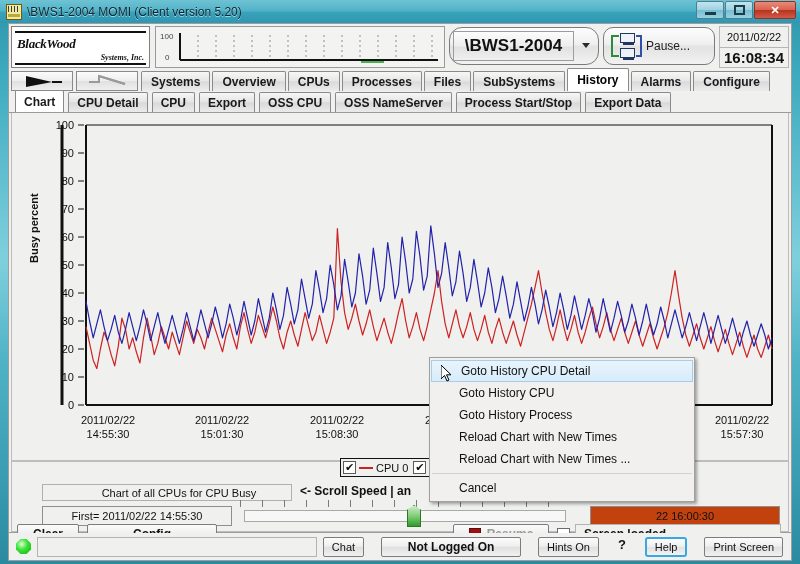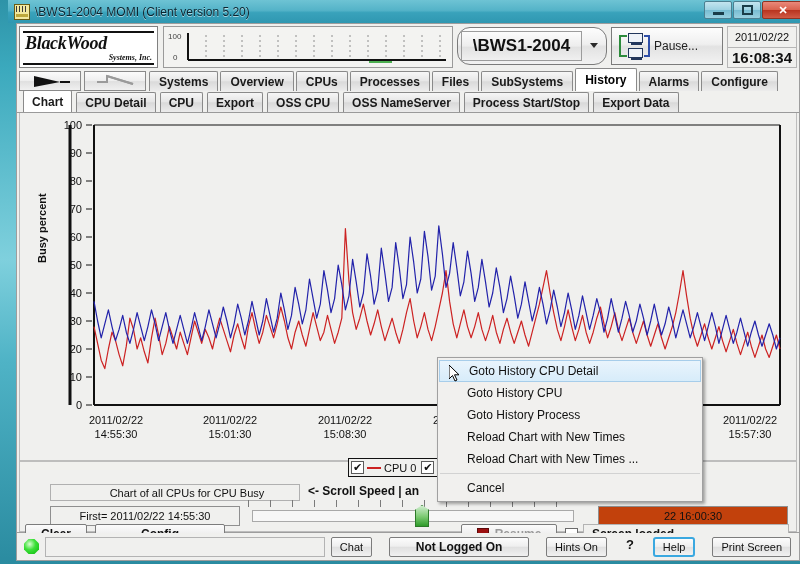--- a/index.html
+++ b/index.html
@@ -8,21 +8,21 @@
     width: 800px; height: 564px;
     overflow: hidden;
     font-family: "Liberation Sans", sans-serif;
   }
   body {
     background: linear-gradient(to bottom, #2e93a8 0%, #3ba9bd 12%, #7fd0dd 46%, #4fb3c6 64%, #2a8ba0 100%);
   }
 
   
   #window {
-    position: absolute; left: 8px; top: 0; width: 645px; height: 564px;
+    position: absolute; left: 0; top: 0; width: 645px; height: 564px;
   }
   #titlebar {
     position: absolute; left: 0; top: 0; width: 800px; height: 23px;
     background: linear-gradient(to bottom, #6ec3d4 0%, #54b3c8 45%, #39a2bb 55%, #2f97b1 100%);
     display: flex; align-items: center;
   }
   #title-icon {
     width: 16px; height: 16px; margin-left: 6px; margin-right: 5px;
     background: #f2e9a0; border: 1px solid #6a5c14;
     position: relative; flex: none;
@@ -86,21 +86,21 @@
   }
   #logo .bar-top {
     position: absolute; left: 3px; top: 4px; width: 131px; height: 2px; background: #111;
   }
   #logo .bar-bot {
     position: absolute; left: 3px; bottom: 2px; width: 131px; height: 2px; background: #111;
   }
   #logo .bw {
     position: absolute; left: 5px; top: 7px; width: 130px;
     font-family: "Liberation Serif", serif;
-    font-size: 18px; font-weight: bold; font-style: italic; color: #111;
+    font-size: 13px; font-weight: bold; font-style: italic; color: #111;
     letter-spacing: -.3px; line-height: 19px;
   }
   #logo .sys {
     position: absolute; right: 5px; top: 26px;
     font-family: "Liberation Serif", serif;
     font-size: 8px; font-style: italic; font-weight: bold; color: #111;
   }
   #sparkbox {
     position: absolute; left: 146px; top: 2px; width: 290px; height: 42px;
     border: 1px solid #9a9a9a; background: #f3f3f1;
@@ -120,21 +120,21 @@
     display: flex; align-items: center; justify-content: center;
     font-size: 17px; font-weight: bold; color: #111;
   }
   #sysbtn .arrow {
     position: absolute; right: 8px; top: 15px;
     width: 0; height: 0; border-left: 4px solid transparent; border-right: 4px solid transparent;
     border-top: 5px solid #2b2b2b;
   }
   #pausebtn {
     position: absolute; left: 594px; top: 3px; width: 112px; height: 38px;
-    border: 1px solid #7b7b7b; border-radius: 0;
+    border: 1px solid #7b7b7b; border-radius: 10px;
     background: linear-gradient(to bottom, #fdfdfd 0%, #efefef 45%, #e2e2e2 52%, #f2f2f2 100%);
     display: flex; align-items: center;
   }
   #pausebtn .pc-icon {
     width: 34px; height: 30px; margin-left: 5px; position: relative; flex: none;
   }
   #pausebtn .pc-icon .m1, #pausebtn .pc-icon .m2 {
     position: absolute; left: 11px; width: 15px; height: 10px;
     border: 1px solid #21365c; background: #eef2f8;
   }

